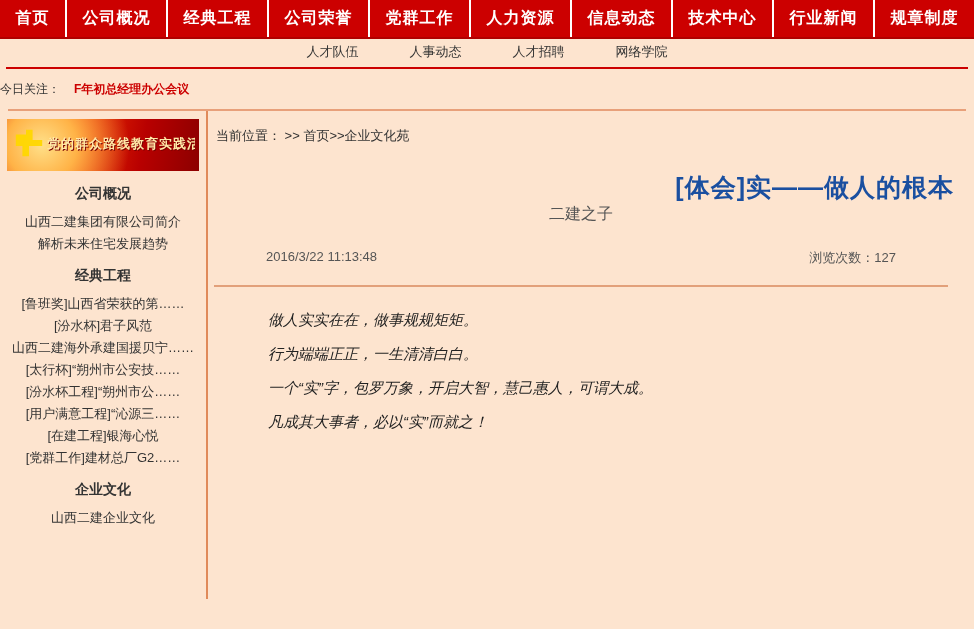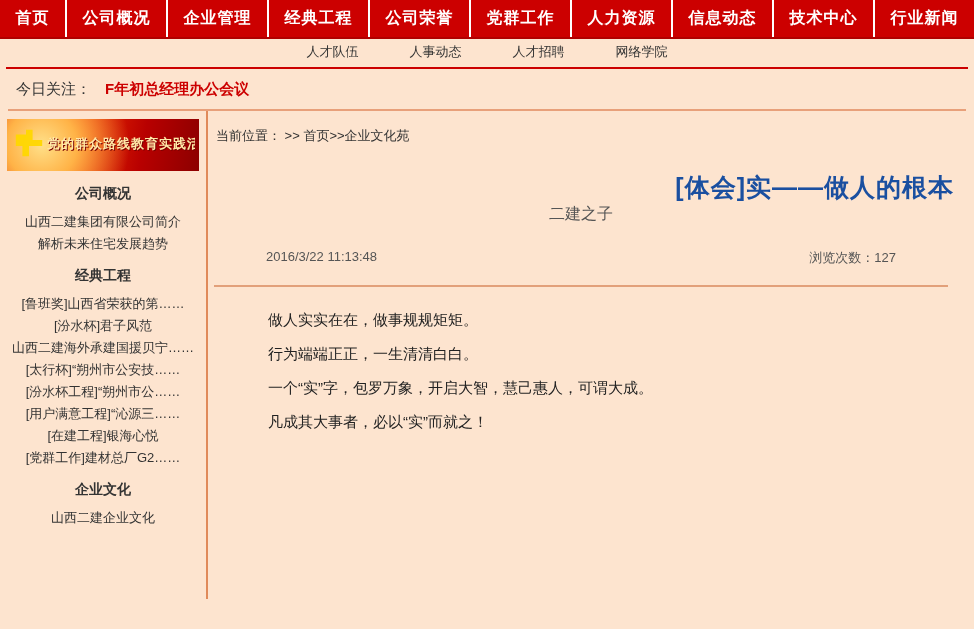--- a/index.html
+++ b/index.html
@@ -60,22 +60,21 @@
   .subnav-rule {
     height: 2px;
     background: #cc0000;
     margin: 2px 6px 0 6px;
   }
   
   .focusbar {
     height: 40px;
     display: flex;
     align-items: center;
-    padding-left: 16px;
-    font-size: 15px;
+    font-size: 12px;
     text-align: center;
   }
   .focusbar .focus-label {
     color: #333;
     margin-right: 14px;
   }
   .focusbar .focus-link {
     color: #cc0000;
     font-weight: bold;
     cursor: pointer;
@@ -190,36 +189,37 @@
     margin-top: 18px;
     padding: 0 24px 0 30px;
     font-size: 15px;
     line-height: 30px;
     color: #222;
     text-align: justify;
   }
   .article-body p {
     margin: 0 0 4px 0;
     text-indent: 2em;
+    font-style: italic;
   }
 </style>
 </head>
 <body>
 
 <div class="topnav">
   <div class="navitem">首页</div>
   <div class="navitem">公司概况</div>
-  <div class="navitem">企业管理</div>
   <div class="navitem">经典工程</div>
   <div class="navitem">公司荣誉</div>
   <div class="navitem">党群工作</div>
   <div class="navitem">人力资源</div>
   <div class="navitem">信息动态</div>
   <div class="navitem">技术中心</div>
   <div class="navitem">行业新闻</div>
+  <div class="navitem">规章制度</div>
 </div>
 
 <div class="subnav">
   <span class="sublink">人才队伍</span>
   <span class="sublink">人事动态</span>
   <span class="sublink">人才招聘</span>
   <span class="sublink">网络学院</span>
 </div>
 <div class="subnav-rule"></div>
 

